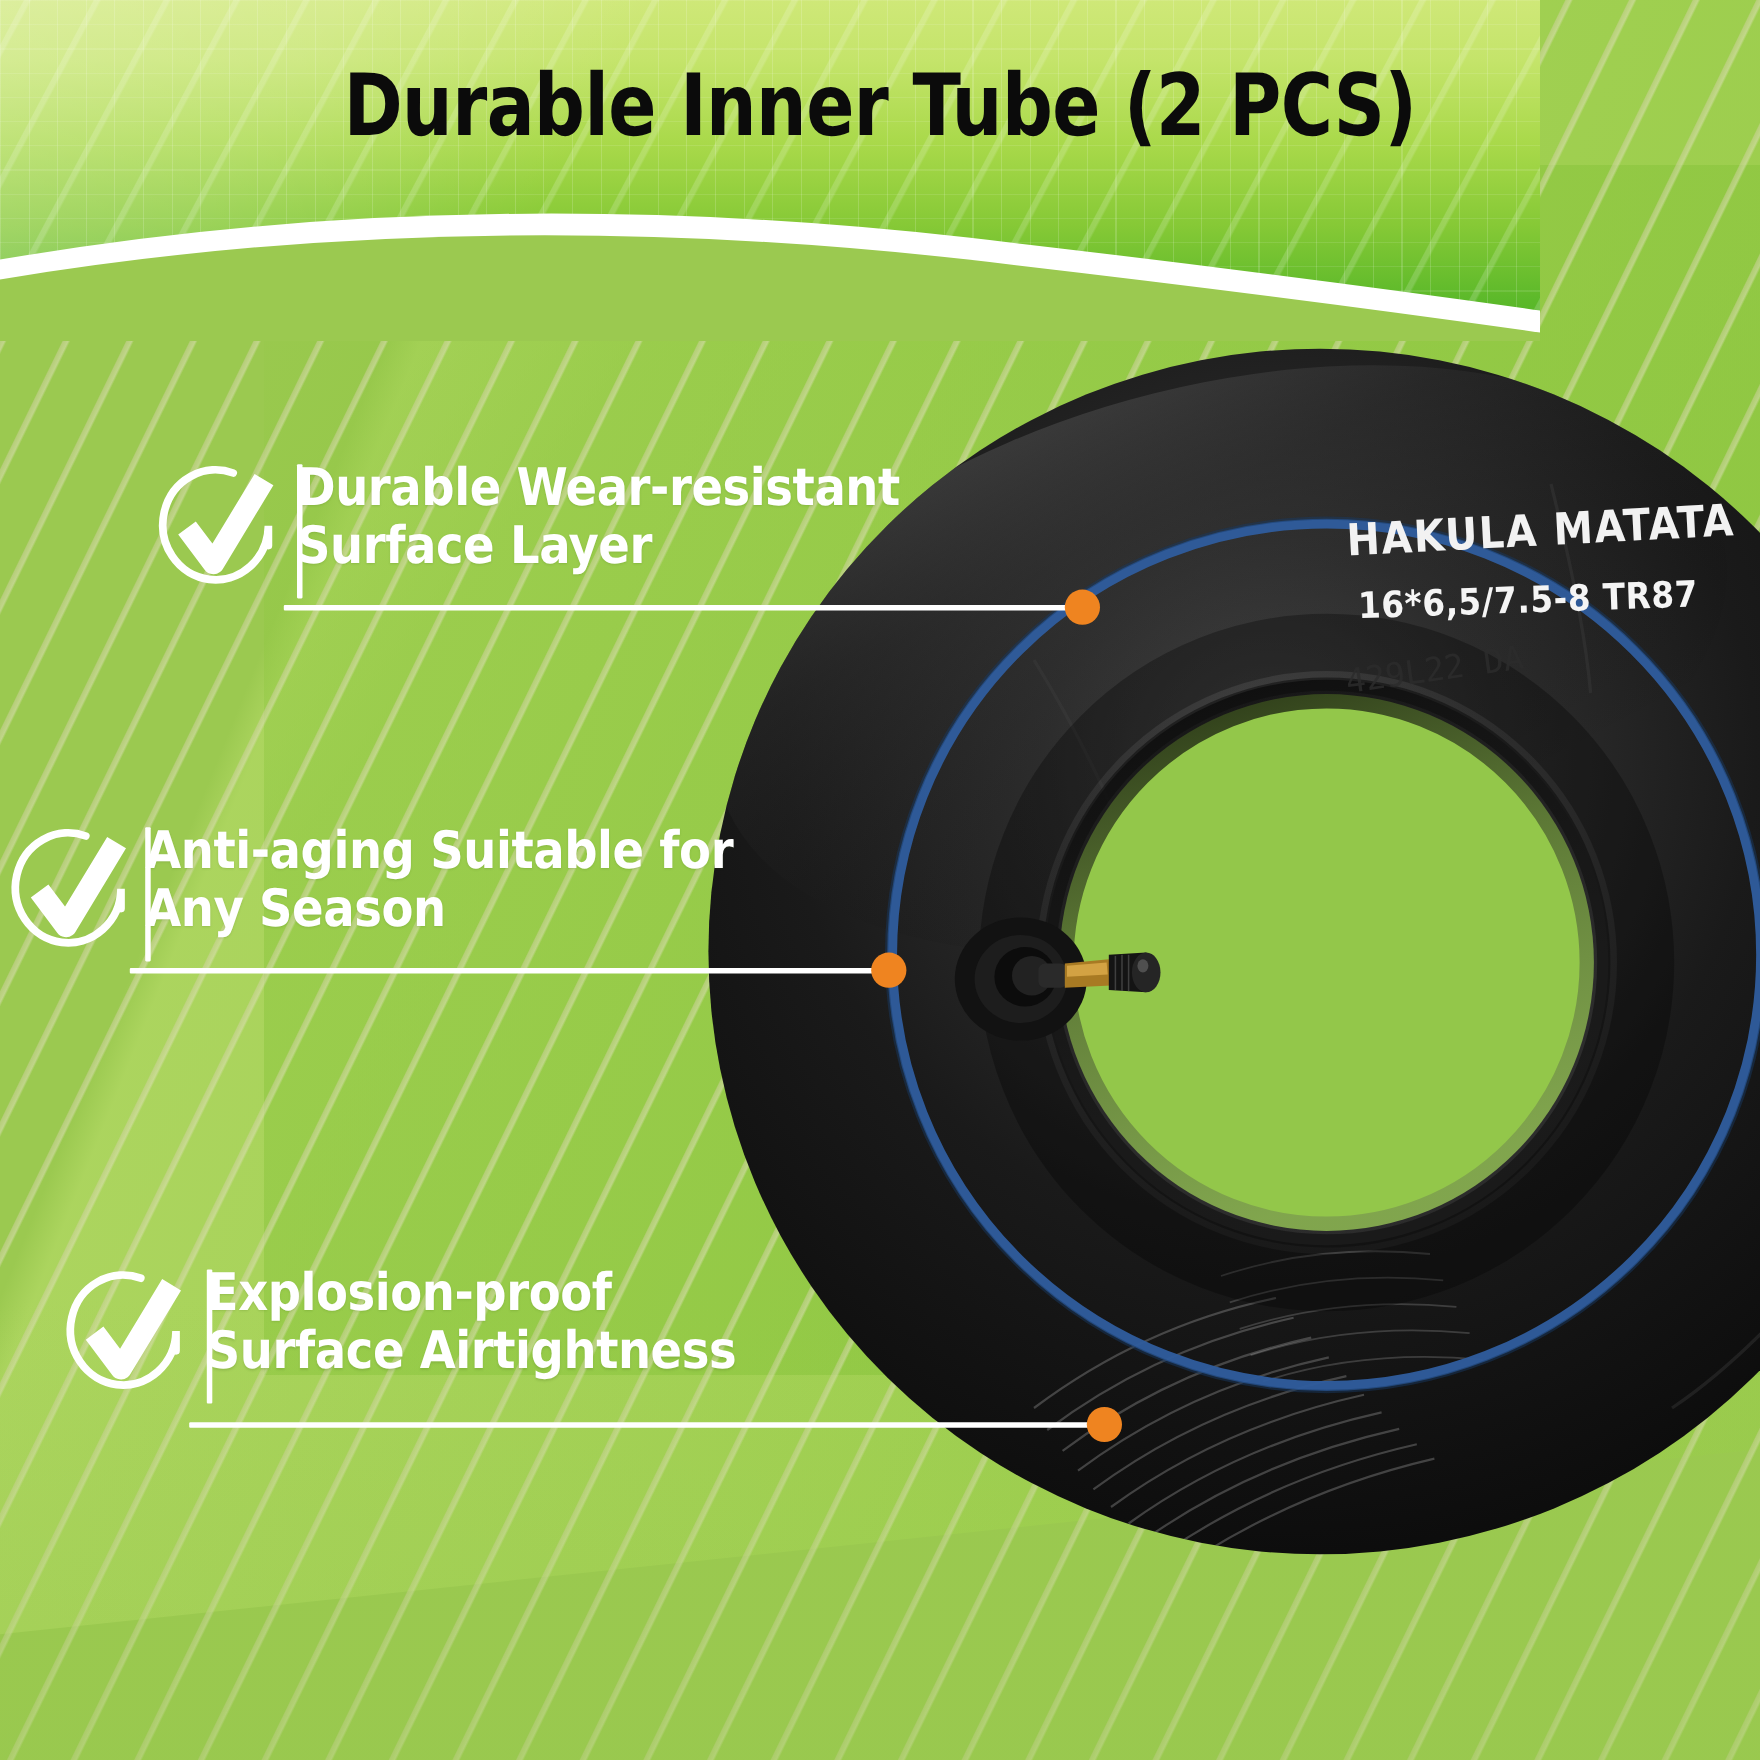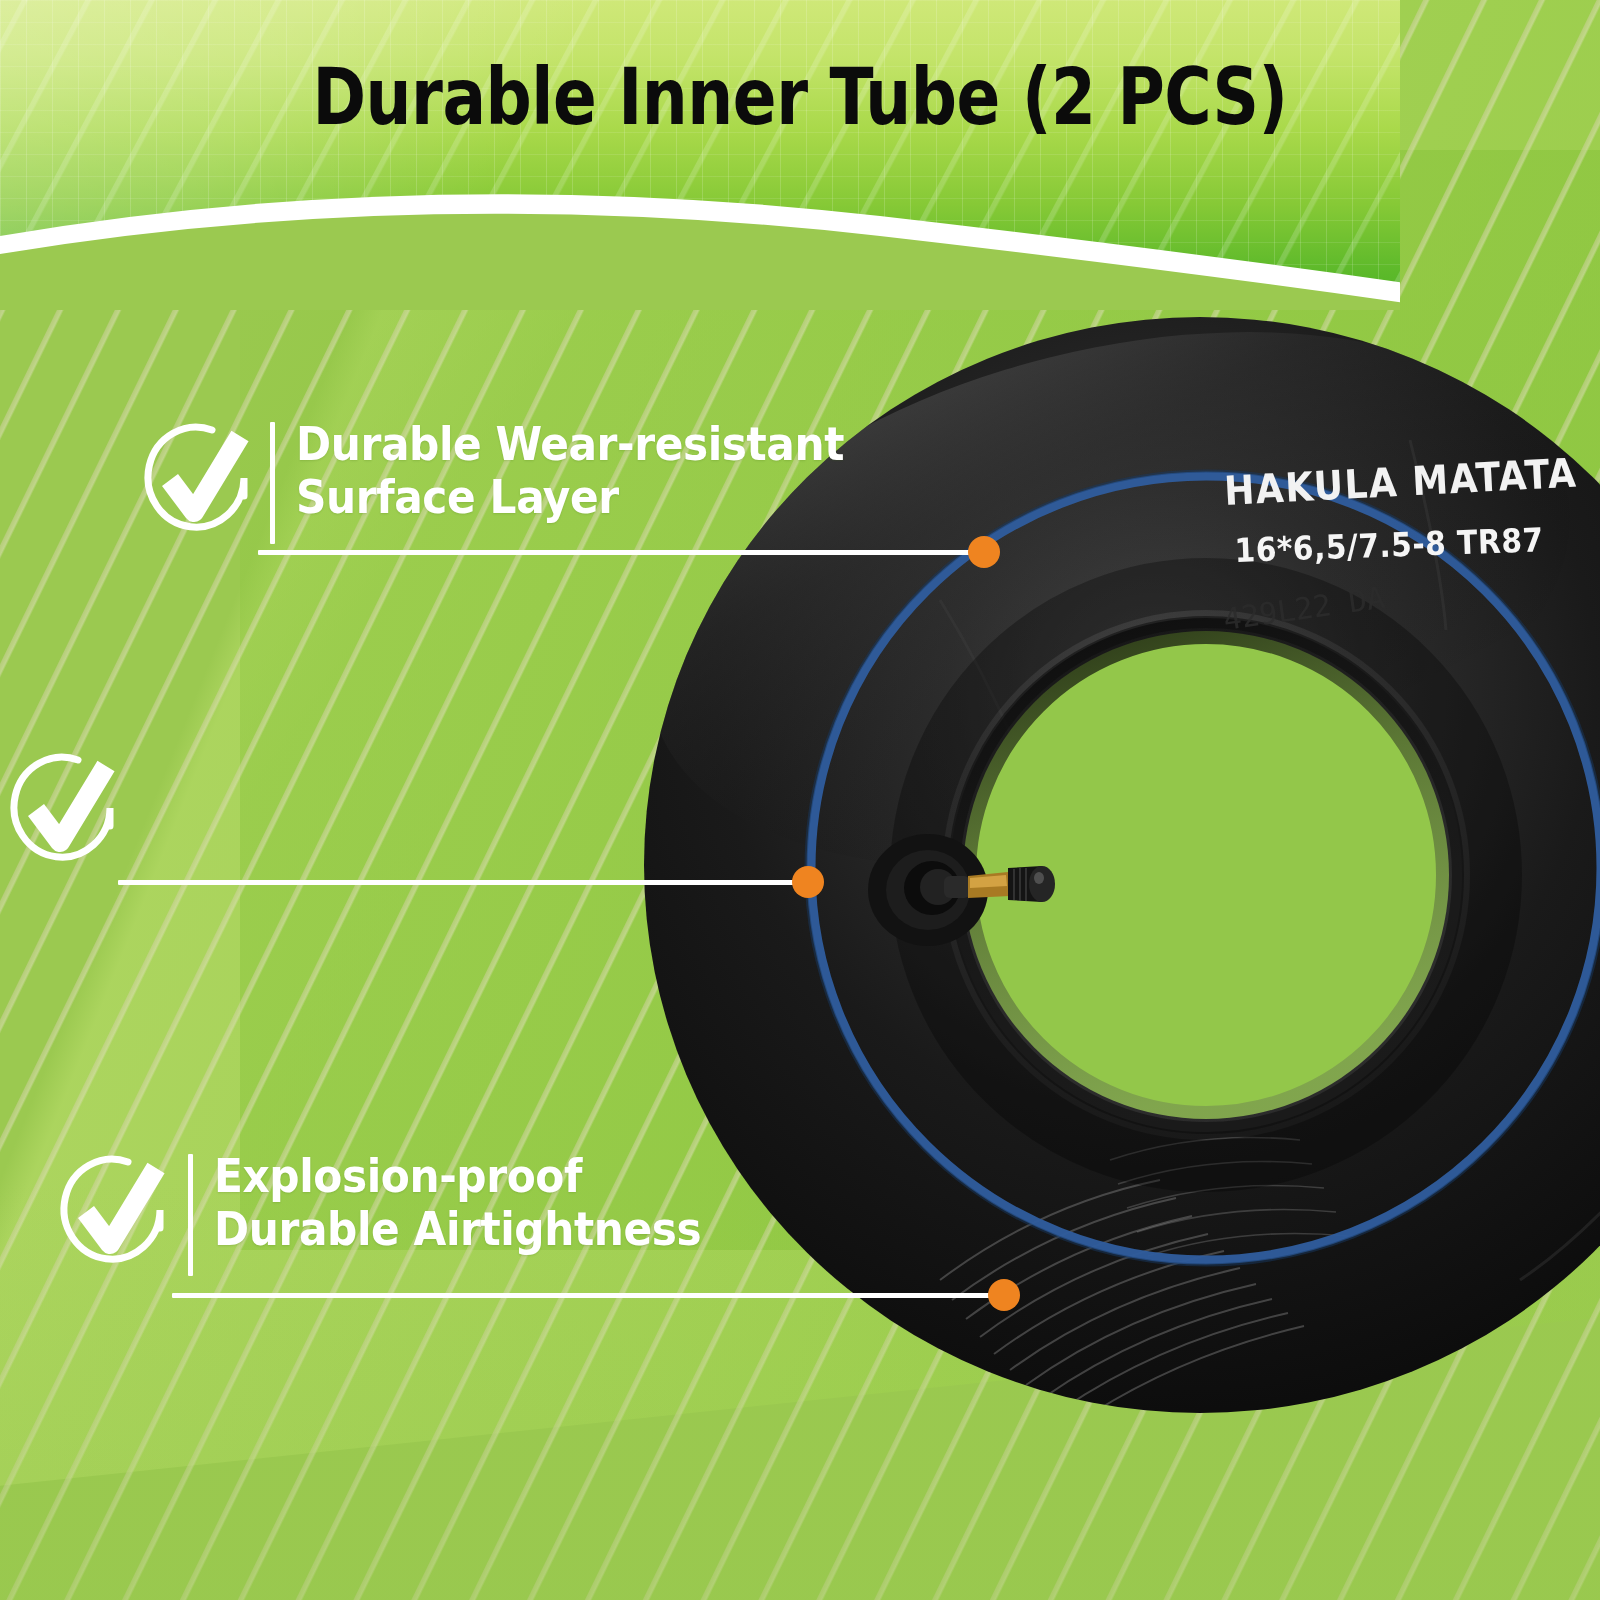--- a/index.html
+++ b/index.html
@@ -155,21 +155,20 @@
     background: #ffffff;
     border-radius: 1px;
   }
   .feature-text {
     color: #ffffff;
     font-weight: 700;
     font-size: 47px;
     line-height: 1.12;
     letter-spacing: -0.4px;
     white-space: pre-line;
-    padding-left: 26px;
     text-shadow: 0 1px 2px rgba(60,100,20,0.18);
     font-family: "DejaVu Sans Condensed", "Liberation Sans Narrow", "Liberation Sans", sans-serif;
   }
   .connector {
     position: absolute;
     height: 5px;
     background: #ffffff;
     border-radius: 1px;
   }
   .dot {
@@ -336,33 +335,38 @@
   <div class="connector" style="left:258px; top:550px; width:722px;"></div>
   <div class="dot" style="left:968px; top:536px;"></div>
 
   <div class="feature" style="left:6px; top:748px; width:790px;">
     <div class="check-icon">
       <svg width="118" height="122" viewBox="0 0 118 122">
         <path d="M72,12 A48,50 0 1 0 104,60 L104,78" fill="none" stroke="#ffffff" stroke-width="7" stroke-linecap="round"></path>
         <path d="M30,62 L54,94 L100,18" fill="none" stroke="#ffffff" stroke-width="20" stroke-linejoin="round" stroke-linecap="butt"></path>
       </svg>
     </div>
+    <div class="feature-body" style="margin-left:8px; width:660px;">
+      <div class="feature-bar" style="height:122px;"></div>
+      <div class="feature-text">Anti-aging Suitable for
+Any Season</div>
+    </div>
   </div>
   <div class="connector" style="left:118px; top:880px; width:690px;"></div>
   <div class="dot" style="left:792px; top:866px;"></div>
 
   <div class="feature" style="left:56px; top:1150px; width:860px;">
     <div class="check-icon">
       <svg width="118" height="122" viewBox="0 0 118 122">
         <path d="M72,12 A48,50 0 1 0 104,60 L104,78" fill="none" stroke="#ffffff" stroke-width="7" stroke-linecap="round"></path>
         <path d="M30,62 L54,94 L100,18" fill="none" stroke="#ffffff" stroke-width="20" stroke-linejoin="round" stroke-linecap="butt"></path>
       </svg>
     </div>
     <div class="feature-body" style="margin-left:14px; width:730px;">
       <div class="feature-bar" style="height:122px;"></div>
       <div class="feature-text">Explosion-proof
-Durable Airtightness</div>
+Surface Airtightness</div>
     </div>
   </div>
   <div class="connector" style="left:172px; top:1293px; width:828px;"></div>
   <div class="dot" style="left:988px; top:1279px;"></div>
 
 </div>
 
 </body></html>

